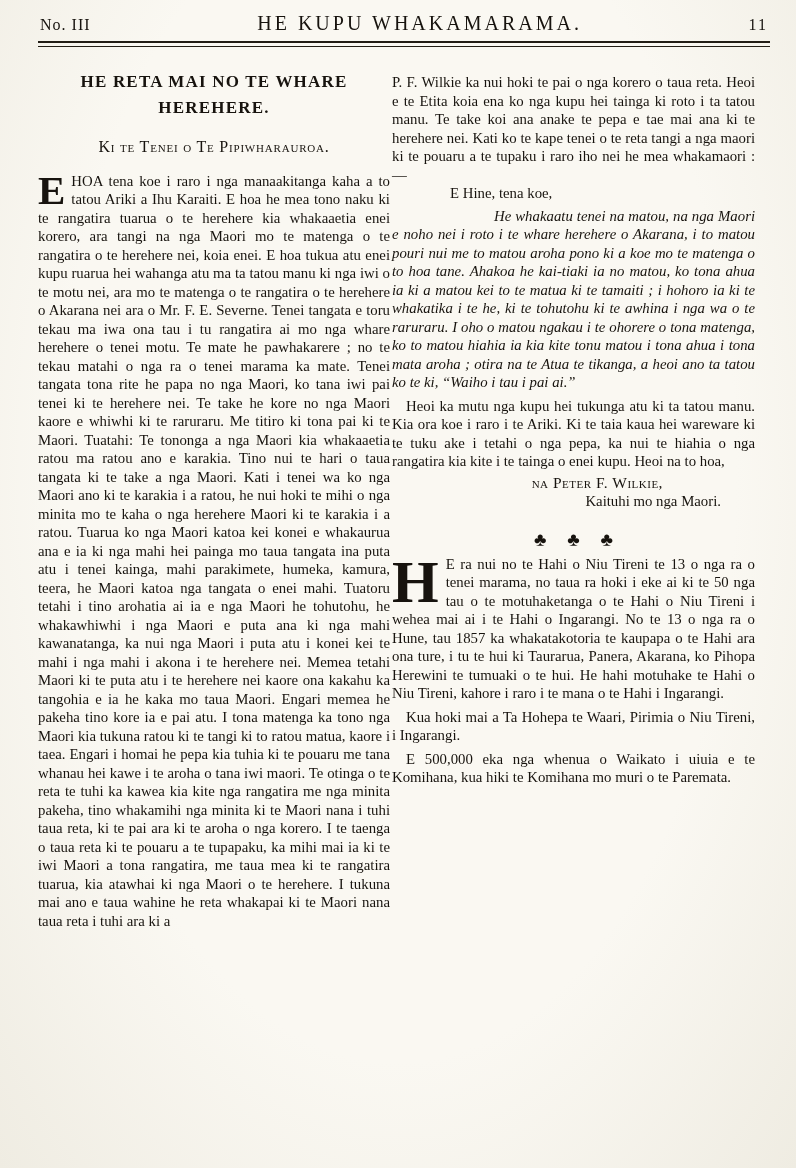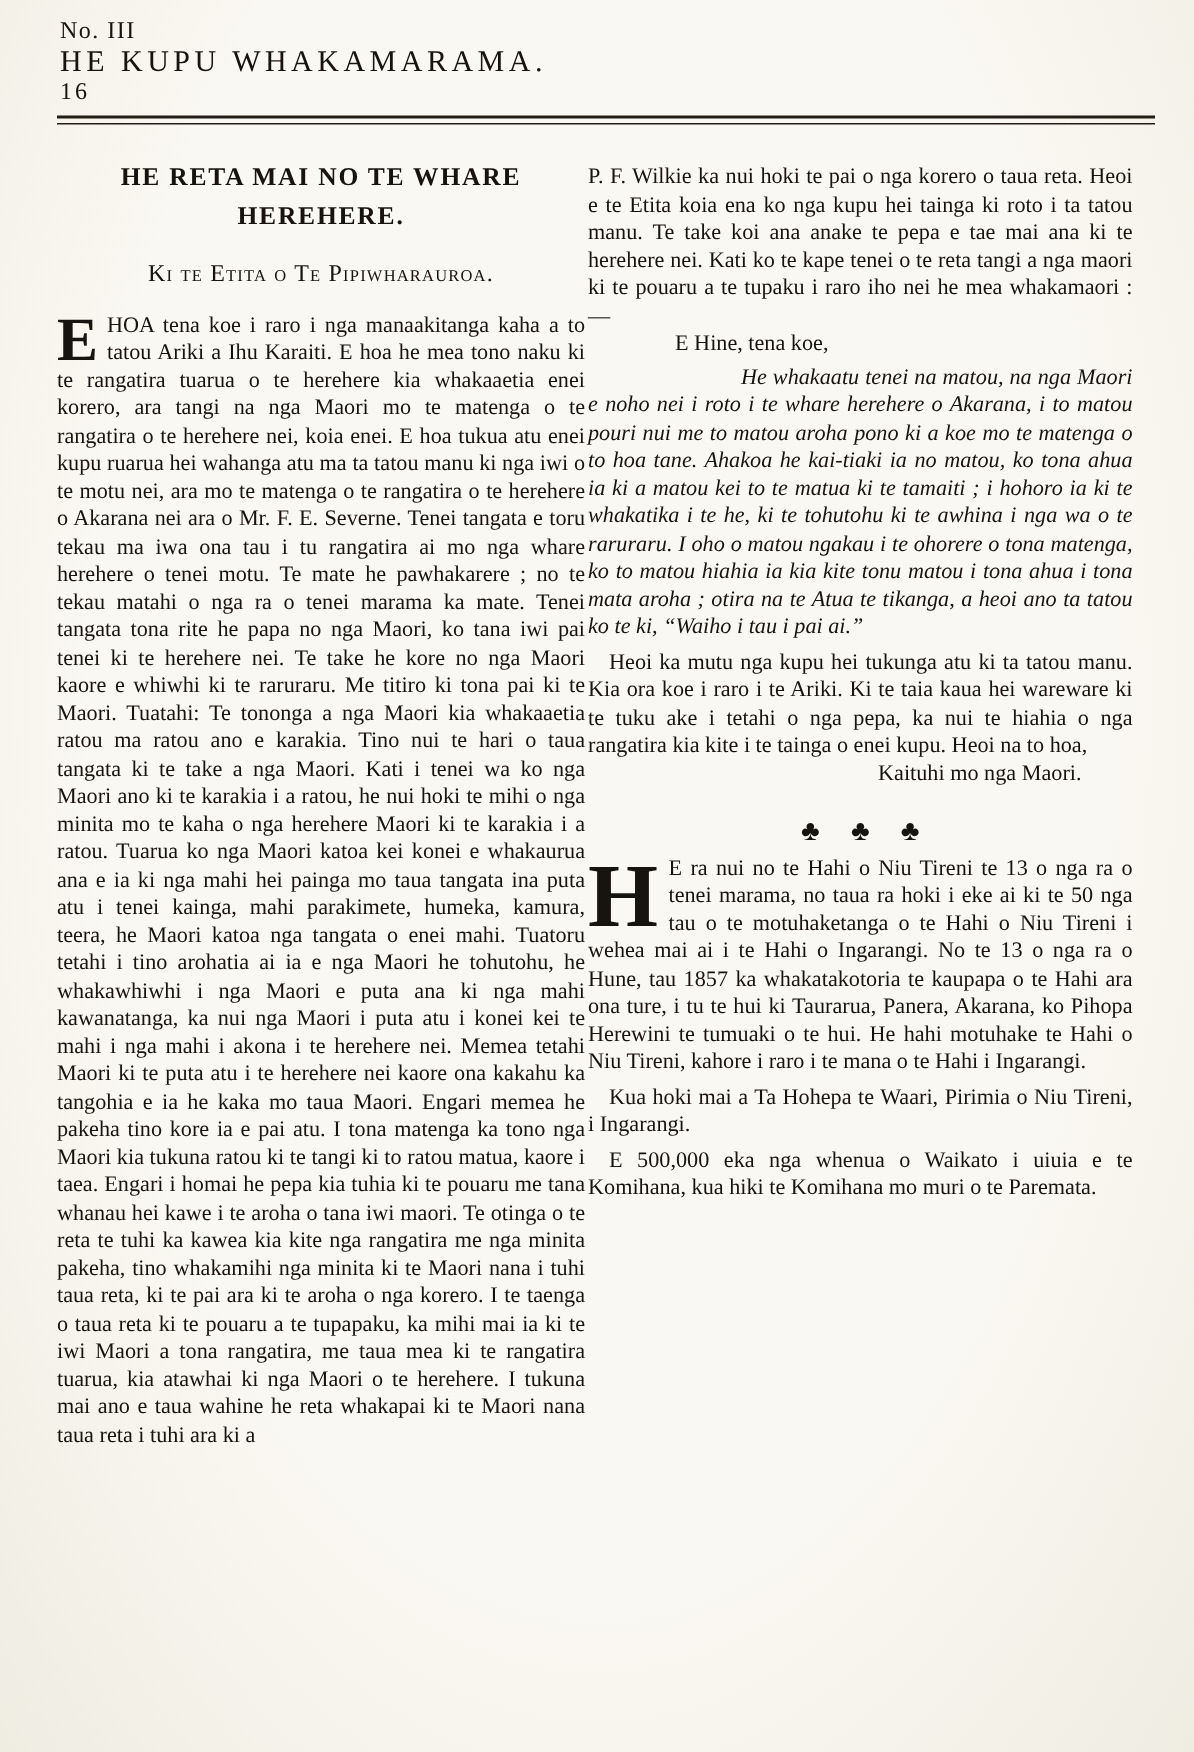--- a/index.html
+++ b/index.html
@@ -12,21 +12,20 @@
     color:#17130e;
     font-family:"Liberation Serif","DejaVu Serif",serif;
     overflow:hidden;
     box-sizing:border-box;
     padding:10px 26px 0 38px;
   }
   
   .header{
     display:flex;align-items:baseline;justify-content:space-between;
     padding:2px 2px 6px 2px;
-    flex-direction:column;
   }
   .issue-no{font-size:16px;letter-spacing:1px;}
   .masthead{font-size:20px;letter-spacing:3px;font-weight:500;}
   .page-no{font-size:16px;letter-spacing:2px;}
   .header-rule{
     border-top:2.5px solid #221d15;
     border-bottom:1px solid #221d15;
     height:3px;
     margin:0 0 14px 0;
   }
@@ -105,44 +104,45 @@
   }
 </style>
 </head>
 <body>
 
 <div class="page">
 
   <div class="header">
     <span class="issue-no">No. III</span>
     <span class="masthead">HE KUPU WHAKAMARAMA.</span>
-    <span class="page-no">16</span>
+    <span class="page-no">11</span>
   </div>
   <div class="header-rule"></div>
 
   <div class="columns">
 
     <div class="col col-left">
       <div class="article-heading">HE RETA MAI NO TE WHARE HEREHERE.</div>
-      <div class="salutation">Ki te Etita o Te Pipiwharauroa.</div>
+      <div class="salutation">Ki te Tenei o Te Pipiwharauroa.</div>
       <p class="body-text">
         <span class="dropcap">E</span><span>HOA tena koe i raro i nga manaakitanga kaha a to tatou Ariki a Ihu Karaiti. E hoa he mea tono naku ki te rangatira tuarua o te herehere kia whakaaetia enei korero, ara tangi na nga Maori mo te matenga o te rangatira o te herehere nei, koia enei. E hoa tukua atu enei kupu ruarua hei wahanga atu ma ta tatou manu ki nga iwi o te motu nei, ara mo te matenga o te rangatira o te herehere o Akarana nei ara o Mr. F. E. Severne. Tenei tangata e toru tekau ma iwa ona tau i tu rangatira ai mo nga whare herehere o tenei motu. Te mate he pawhakarere ; no te tekau matahi o nga ra o tenei marama ka mate. Tenei tangata tona rite he papa no nga Maori, ko tana iwi pai tenei ki te herehere nei. Te take he kore no nga Maori kaore e whiwhi ki te raruraru. Me titiro ki tona pai ki te Maori. Tuatahi: Te tononga a nga Maori kia whakaaetia ratou ma ratou ano e karakia. Tino nui te hari o taua tangata ki te take a nga Maori. Kati i tenei wa ko nga Maori ano ki te karakia i a ratou, he nui hoki te mihi o nga minita mo te kaha o nga herehere Maori ki te karakia i a ratou. Tuarua ko nga Maori katoa kei konei e whakaurua ana e ia ki nga mahi hei painga mo taua tangata ina puta atu i tenei kainga, mahi parakimete, humeka, kamura, teera, he Maori katoa nga tangata o enei mahi. Tuatoru tetahi i tino arohatia ai ia e nga Maori he tohutohu, he whakawhiwhi i nga Maori e puta ana ki nga mahi kawanatanga, ka nui nga Maori i puta atu i konei kei te mahi i nga mahi i akona i te herehere nei. Memea tetahi Maori ki te puta atu i te herehere nei kaore ona kakahu ka tangohia e ia he kaka mo taua Maori. Engari memea he pakeha tino kore ia e pai atu. I tona matenga ka tono nga Maori kia tukuna ratou ki te tangi ki to ratou matua, kaore i taea. Engari i homai he pepa kia tuhia ki te pouaru me tana whanau hei kawe i te aroha o tana iwi maori. Te otinga o te reta te tuhi ka kawea kia kite nga rangatira me nga minita pakeha, tino whakamihi nga minita ki te Maori nana i tuhi taua reta, ki te pai ara ki te aroha o nga korero. I te taenga o taua reta ki te pouaru a te tupapaku, ka mihi mai ia ki te iwi Maori a tona rangatira, me taua mea ki te rangatira tuarua, kia atawhai ki nga Maori o te herehere. I tukuna mai ano e taua wahine he reta whakapai ki te Maori nana taua reta i tuhi ara ki a</span>
       </p>
     </div>
 
     <div class="col col-right">
 
       <p class="body-text para">P. F. Wilkie ka nui hoki te pai o nga korero o taua reta. Heoi e te Etita koia ena ko nga kupu hei tainga ki roto i ta tatou manu. Te take koi ana anake te pepa e tae mai ana ki te herehere nei. Kati ko te kape tenei o te reta tangi a nga maori ki te pouaru a te tupaku i raro iho nei he mea whakamaori :—</p>
 
       <p class="greeting">E Hine, tena koe,</p>
 
       <p class="body-text para letter-body">He whakaatu tenei na matou, na nga Maori e noho nei i roto i te whare herehere o Akarana, i to matou pouri nui me to matou aroha pono ki a koe mo te matenga o to hoa tane. Ahakoa he kai-tiaki ia no matou, ko tona ahua ia ki a matou kei to te matua ki te tamaiti ; i hohoro ia ki te whakatika i te he, ki te tohutohu ki te awhina i nga wa o te raruraru. I oho o matou ngakau i te ohorere o tona matenga, ko to matou hiahia ia kia kite tonu matou i tona ahua i tona mata aroha ; otira na te Atua te tikanga, a heoi ano ta tatou ko te ki, “Waiho i tau i pai ai.”</p>
 
       <p class="body-text para indent">Heoi ka mutu nga kupu hei tukunga atu ki ta tatou manu. Kia ora koe i raro i te Ariki. Ki te taia kaua hei wareware ki te tuku ake i tetahi o nga pepa, ka nui te hiahia o nga rangatira kia kite i te tainga o enei kupu. Heoi na to hoa,</p>
 
+      <div class="sig-line1">na Peter F. Wilkie,</div>
       <div class="sig-line2">Kaituhi mo nga Maori.</div>
 
       <div class="club-divider">♣ ♣ ♣</div>
 
 
       <p class="body-text para">
         <span class="dropcap-big">H</span><span>E ra nui no te Hahi o Niu Tireni te 13 o nga ra o tenei marama, no taua ra hoki i eke ai ki te 50 nga tau o te motuhaketanga o te Hahi o Niu Tireni i wehea mai ai i te Hahi o Ingarangi. No te 13 o nga ra o Hune, tau 1857 ka whakatakotoria te kaupapa o te Hahi ara ona ture, i tu te hui ki Taurarua, Panera, Akarana, ko Pihopa Herewini te tumuaki o te hui. He hahi motuhake te Hahi o Niu Tireni, kahore i raro i te mana o te Hahi i Ingarangi.</span>
       </p>
 
       <p class="body-text para indent">Kua hoki mai a Ta Hohepa te Waari, Pirimia o Niu Tireni, i Ingarangi.</p>

